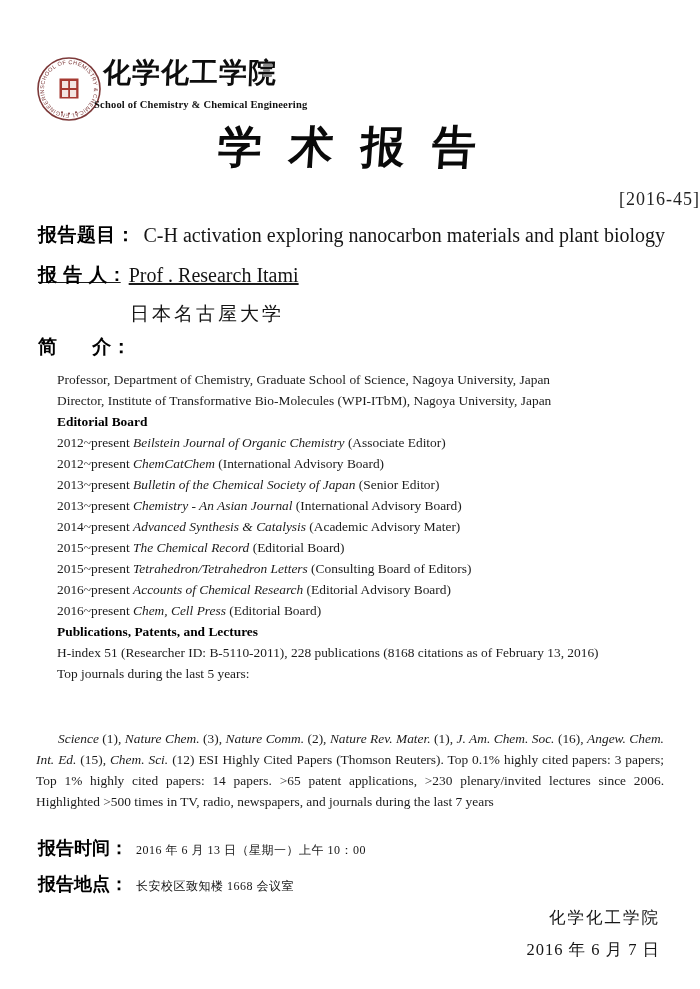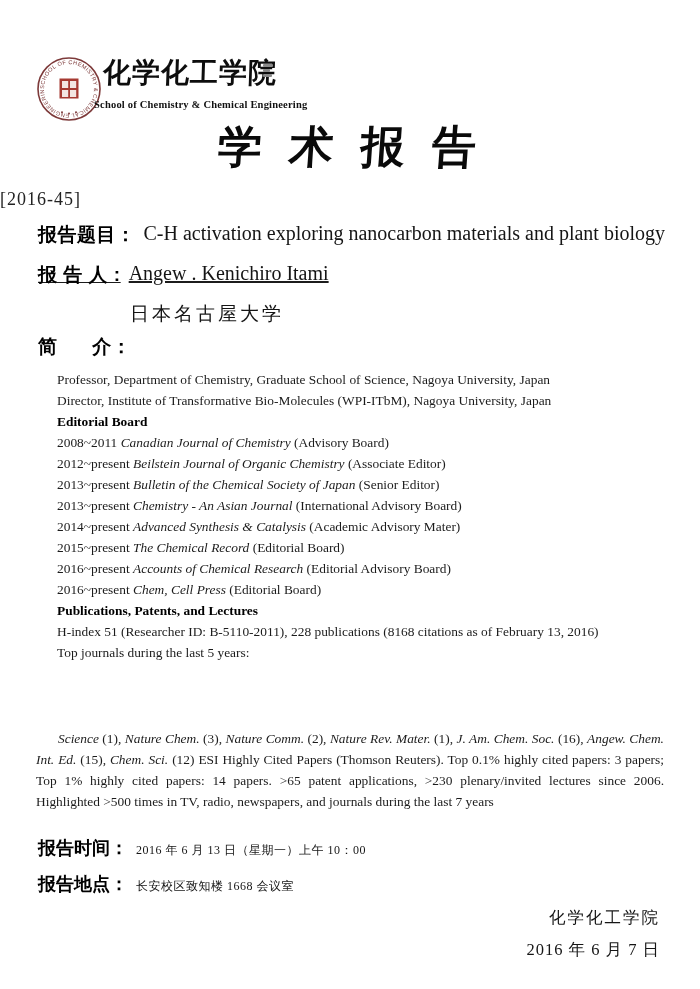--- a/index.html
+++ b/index.html
@@ -22,25 +22,25 @@
   .sig-mark i{display:block;background:#8a8a8a;height:3px;margin:2px 0;border-radius:1px;}
   .sig-mark i:nth-child(2){width:7px;}
   .sig-mark i:nth-child(3){width:9px;}
   
   .main-title{
     position:absolute;left:0;right:0;top:118px;text-align:center;
     font-family:"DejaVu Serif",serif;font-weight:900;font-size:44px;
     letter-spacing:6px;transform:skewX(-4deg);white-space:pre;color:#0a0a0a;
   }
   .issue-no{
-    position:absolute;left:0;right:0;top:189px;text-align:left;
+    position:absolute;left:0;right:0;top:189px;text-align:right;
     font-size:18px;letter-spacing:1px;color:#222;
   }
   
-  .field{position:absolute;left:38px;right:30px;display:flex;align-items:flex-start;}
+  .field{position:absolute;left:38px;right:30px;display:flex;align-items:center;}
   .field .lbl{
     font-family:"Liberation Sans",sans-serif;font-weight:bold;font-size:19px;
     color:#000;white-space:pre;letter-spacing:.5px;flex:0 0 auto;
   }
   .field .val{font-size:20px;margin-left:8px;white-space:pre;color:#151515;}
   .row-topic{top:222px;}
   .row-speaker{top:262px;text-decoration:underline;}
   .affiliation{
     position:absolute;left:130px;top:301px;font-size:19px;letter-spacing:3px;
     white-space:pre;color:#151515;
@@ -108,39 +108,40 @@
   <div class="main-title">学 术 报 告</div>
   <div class="issue-no">[2016-45]</div>
 
   <div class="field row-topic">
     <span class="lbl">报告题目：</span>
     <span class="val">C-H activation exploring nanocarbon materials and plant biology</span>
   </div>
 
   <div class="field row-speaker">
     <span class="lbl">报 告 人 :</span>
-    <span class="val">Angew . Kenichiro Itami</span>
+    <span class="val">Prof . Research Itami</span>
   </div>
 
   <div class="affiliation">日本名古屋大学</div>
 
   <div class="field row-intro">
     <span class="lbl">简      介：</span>
   </div>
 
   <div class="bio">
       <div class="bio-line"><span>Professor, Department of Chemistry, Graduate School of Science, Nagoya University, Japan</span></div>
       <div class="bio-line"><span>Director, Institute of Transformative Bio-Molecules (WPI-ITbM), Nagoya University, Japan</span></div>
       <div class="bio-line b"><span>Editorial Board</span></div>
-      <div class="bio-line"><span>2008~2011 </span><span class="it">Canadian Journal of Chemistry</span><span> (Advisory Board)</span></div>
       <div class="bio-line"><span>2012~present </span><span class="it">Beilstein Journal of Organic Chemistry</span><span> (Associate Editor)</span></div>
+      <div class="bio-line"><span>2012~present </span><span class="it">ChemCatChem</span><span> (International Advisory Board)</span></div>
       <div class="bio-line"><span>2013~present </span><span class="it">Bulletin of the Chemical Society of Japan</span><span> (Senior Editor)</span></div>
       <div class="bio-line"><span>2013~present </span><span class="it">Chemistry - An Asian Journal</span><span> (International Advisory Board)</span></div>
       <div class="bio-line"><span>2014~present </span><span class="it">Advanced Synthesis &amp; Catalysis</span><span> (Academic Advisory Mater)</span></div>
       <div class="bio-line"><span>2015~present </span><span class="it">The Chemical Record</span><span> (Editorial Board)</span></div>
+      <div class="bio-line"><span>2015~present </span><span class="it">Tetrahedron/Tetrahedron Letters</span><span> (Consulting Board of Editors)</span></div>
       <div class="bio-line"><span>2016~present </span><span class="it">Accounts of Chemical Research</span><span> (Editorial Advisory Board)</span></div>
       <div class="bio-line"><span>2016~present </span><span class="it">Chem, Cell Press</span><span> (Editorial Board)</span></div>
       <div class="bio-line b"><span>Publications, Patents, and Lectures</span></div>
       <div class="bio-line"><span>H-index 51 (Researcher ID: B-5110-2011), 228 publications (8168 citations as of February 13, 2016)</span></div>
       <div class="bio-line"><span>Top journals during the last 5 years:</span></div>
     </div>
 
   <div class="journals-para"><span class="it">Science</span><span> (1), </span><span class="it">Nature Chem.</span><span> (3), </span><span class="it">Nature Comm.</span><span> (2), </span><span class="it">Nature Rev. Mater.</span><span> (1), </span><span class="it">J. Am. Chem. Soc.</span><span> (16), </span><span class="it">Angew. Chem. Int. Ed.</span><span> (15), </span><span class="it">Chem. Sci.</span><span> (12) ESI Highly Cited Papers (Thomson Reuters). Top 0.1% highly cited papers: 3 papers; Top 1% highly cited papers: 14 papers. &gt;65 patent applications, &gt;230 plenary/invited lectures since 2006. Highlighted &gt;500 times in TV, radio, newspapers, and journals during the last 7 years</span></div>
 
   <div class="sched row-time">

